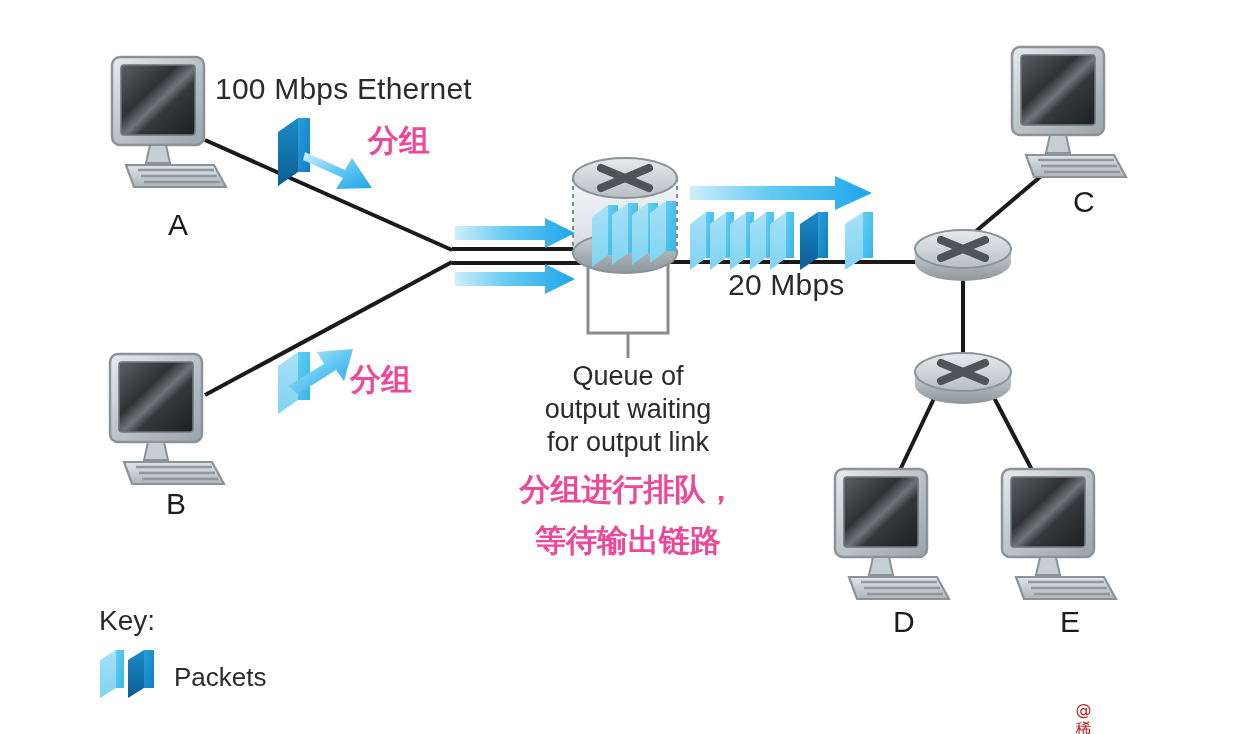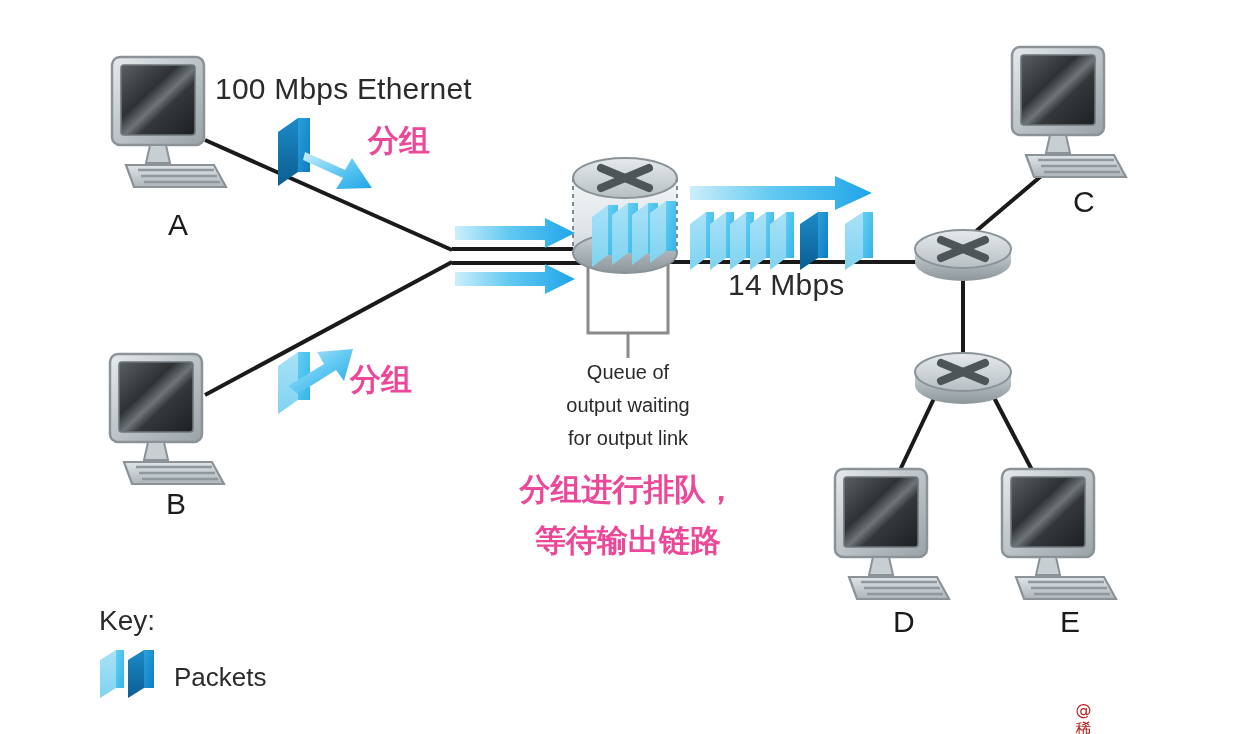--- a/index.html
+++ b/index.html
@@ -11,21 +11,21 @@
   }
   #stage{position:absolute;left:0;top:0;width:1098px;height:734px;}
   svg.layer{position:absolute;left:0;top:0;width:1242px;height:734px;overflow:visible;}
 
   .lbl{position:absolute;white-space:pre;line-height:1.12;}
   .lbl-en{color:#2b2b2b;font-size:30px;font-weight:400;letter-spacing:.2px;}
   .lbl-node{color:#1c1c1c;font-size:30px;font-weight:400;}
   .lbl-cn{color:#ec4899;font-size:31px;font-weight:700;
           font-family:"DejaVu Sans","Liberation Sans",sans-serif;}
   .lbl-key{color:#2b2b2b;font-size:26px;}
-  .lbl-callout{color:#2b2b2b;font-size:20px;line-height:1.22;text-align:center;}
+  .lbl-callout{color:#2b2b2b;font-size:27px;line-height:1.22;text-align:center;}
   .watermark{position:absolute;color:#b91c1c;font-size:16px;
              font-family:"DejaVu Sans","Liberation Sans",sans-serif;text-align:center;}
 </style>
 </head>
 <body>
 
 <div id="stage">
 
   <svg class="layer" viewBox="0 0 1242 734">
     <defs>
@@ -307,21 +307,21 @@
       <g transform="translate(128,650)">
         <path d="M0,10 L16,0 L16,38 L0,48 Z" fill="url(#gDarkSide)"></path>
         <path d="M16,0 L26,0 L26,38 L16,38 Z" fill="url(#gDarkFace)"></path>
       </g>
     </g>
 
   </svg>
 
   <div class="lbl lbl-en" style="left:215px;top:72px;">100 Mbps Ethernet</div>
 
-  <div class="lbl lbl-en" style="left:728px;top:268px;">14 Mbps</div>
+  <div class="lbl lbl-en" style="left:728px;top:268px;">20 Mbps</div>
 
   <div class="lbl lbl-cn" style="left:368px;top:123px;">分组</div>
 
   <div class="lbl lbl-cn" style="left:350px;top:362px;">分组</div>
 
   <div class="lbl lbl-callout" style="left:478px;top:360px;width:300px;">Queue of</div>
   <div class="lbl lbl-callout" style="left:478px;top:393px;width:300px;">output waiting</div>
   <div class="lbl lbl-callout" style="left:478px;top:426px;width:300px;">for output link</div>
 
   <div class="lbl lbl-cn" style="left:478px;top:472px;width:300px;text-align:center;">分组进行排队，</div>

